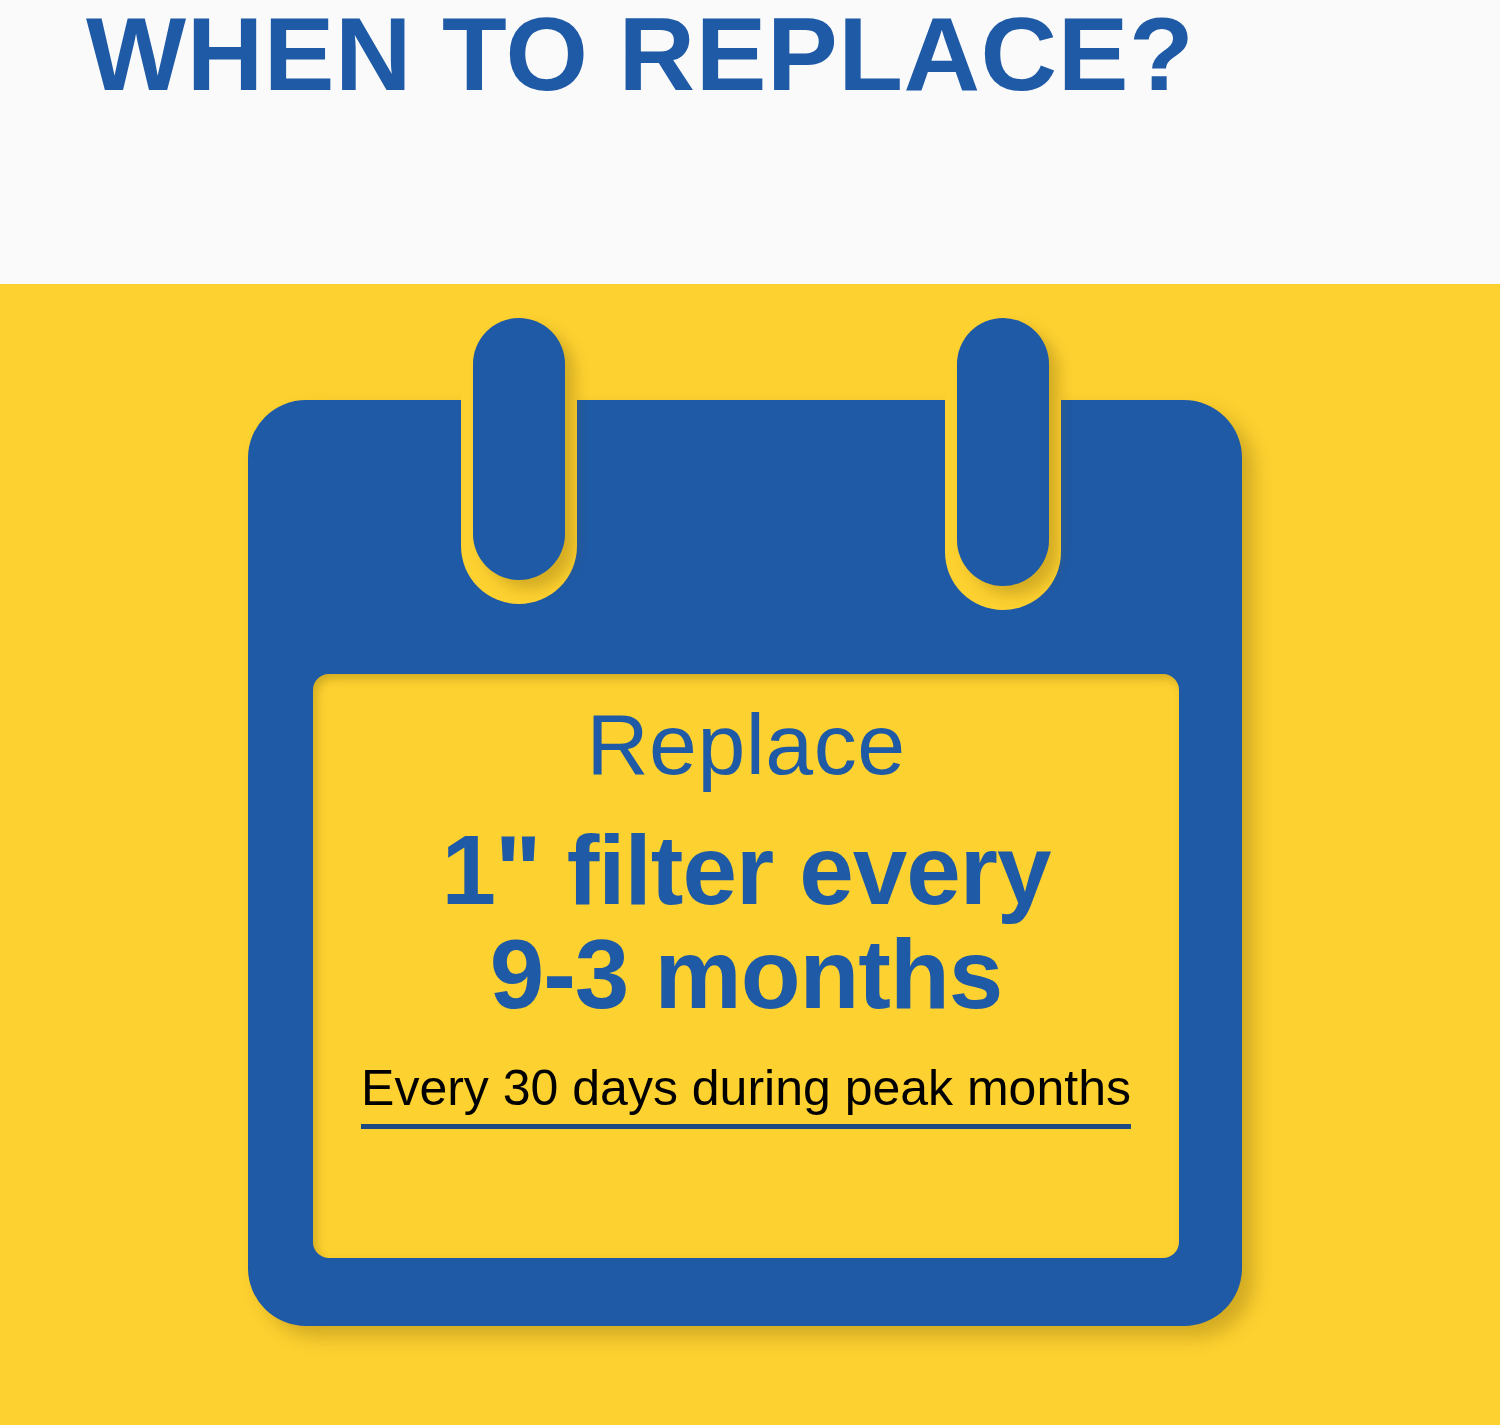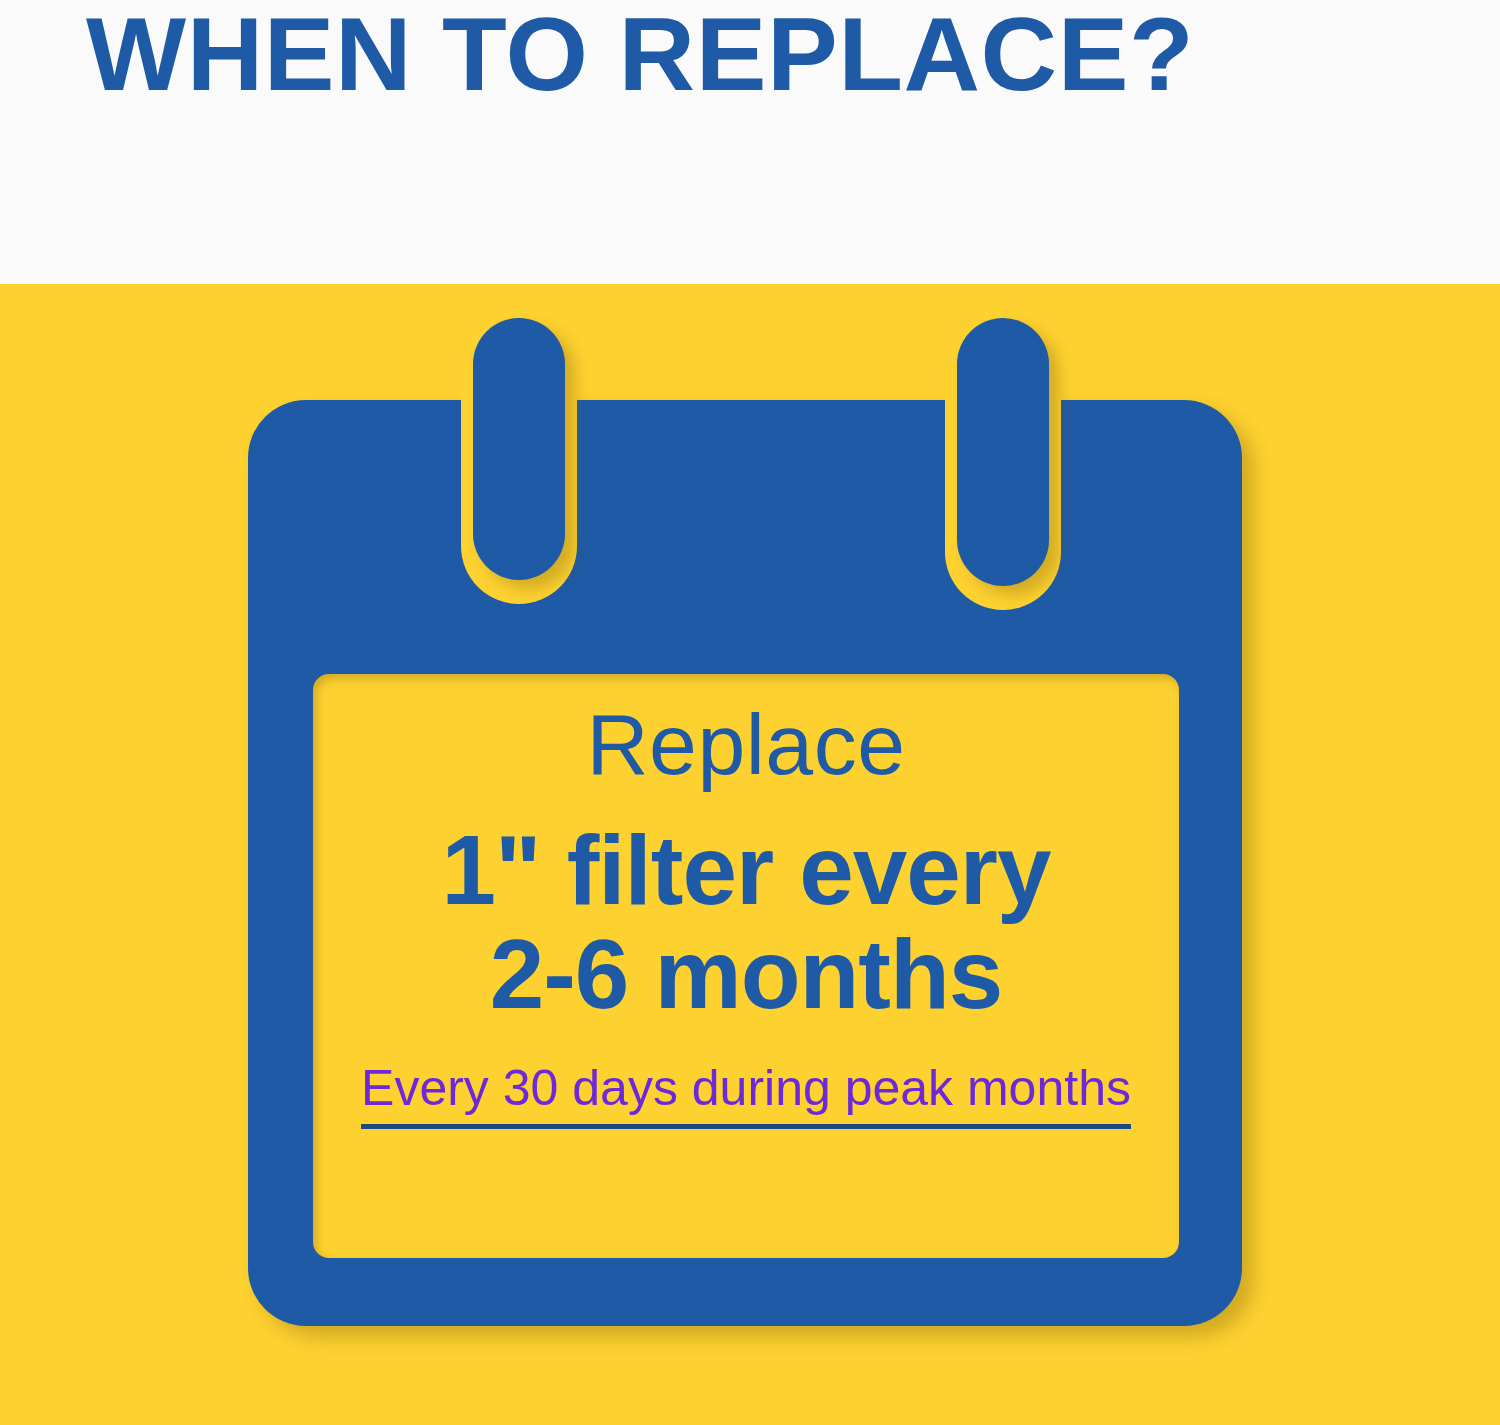--- a/index.html
+++ b/index.html
@@ -134,21 +134,21 @@
     letter-spacing: -1px;
     white-space: nowrap;
   }
   .cal-headline .hl-line { display: block; }
 
   .cal-footnote {
     margin-top: 34px;
     font-size: 50px;
     line-height: 56px;
     font-weight: normal;
-    color: #6d28d9;
+    color: #000000;
     white-space: nowrap;
   }
 
   .cal-rule {
     margin-top: 8px;
     width: 770px;
     height: 5px;
     background: #1d4a82;
   }
 </style>
@@ -172,21 +172,21 @@
       <div class="ring ring-right"></div>
 
       <div class="cal-body"></div>
 
       <div class="cal-page">
 
         <div class="cal-replace">Replace</div>
 
         <div class="cal-headline">
           <span class="hl-line">1" filter every</span>
-          <span class="hl-line">2-6 months</span>
+          <span class="hl-line">9-3 months</span>
         </div>
 
         <div class="cal-footnote">Every 30 days during peak months</div>
 
         <div class="cal-rule"></div>
 
       </div>
     </div>
   </div>
 </div>

